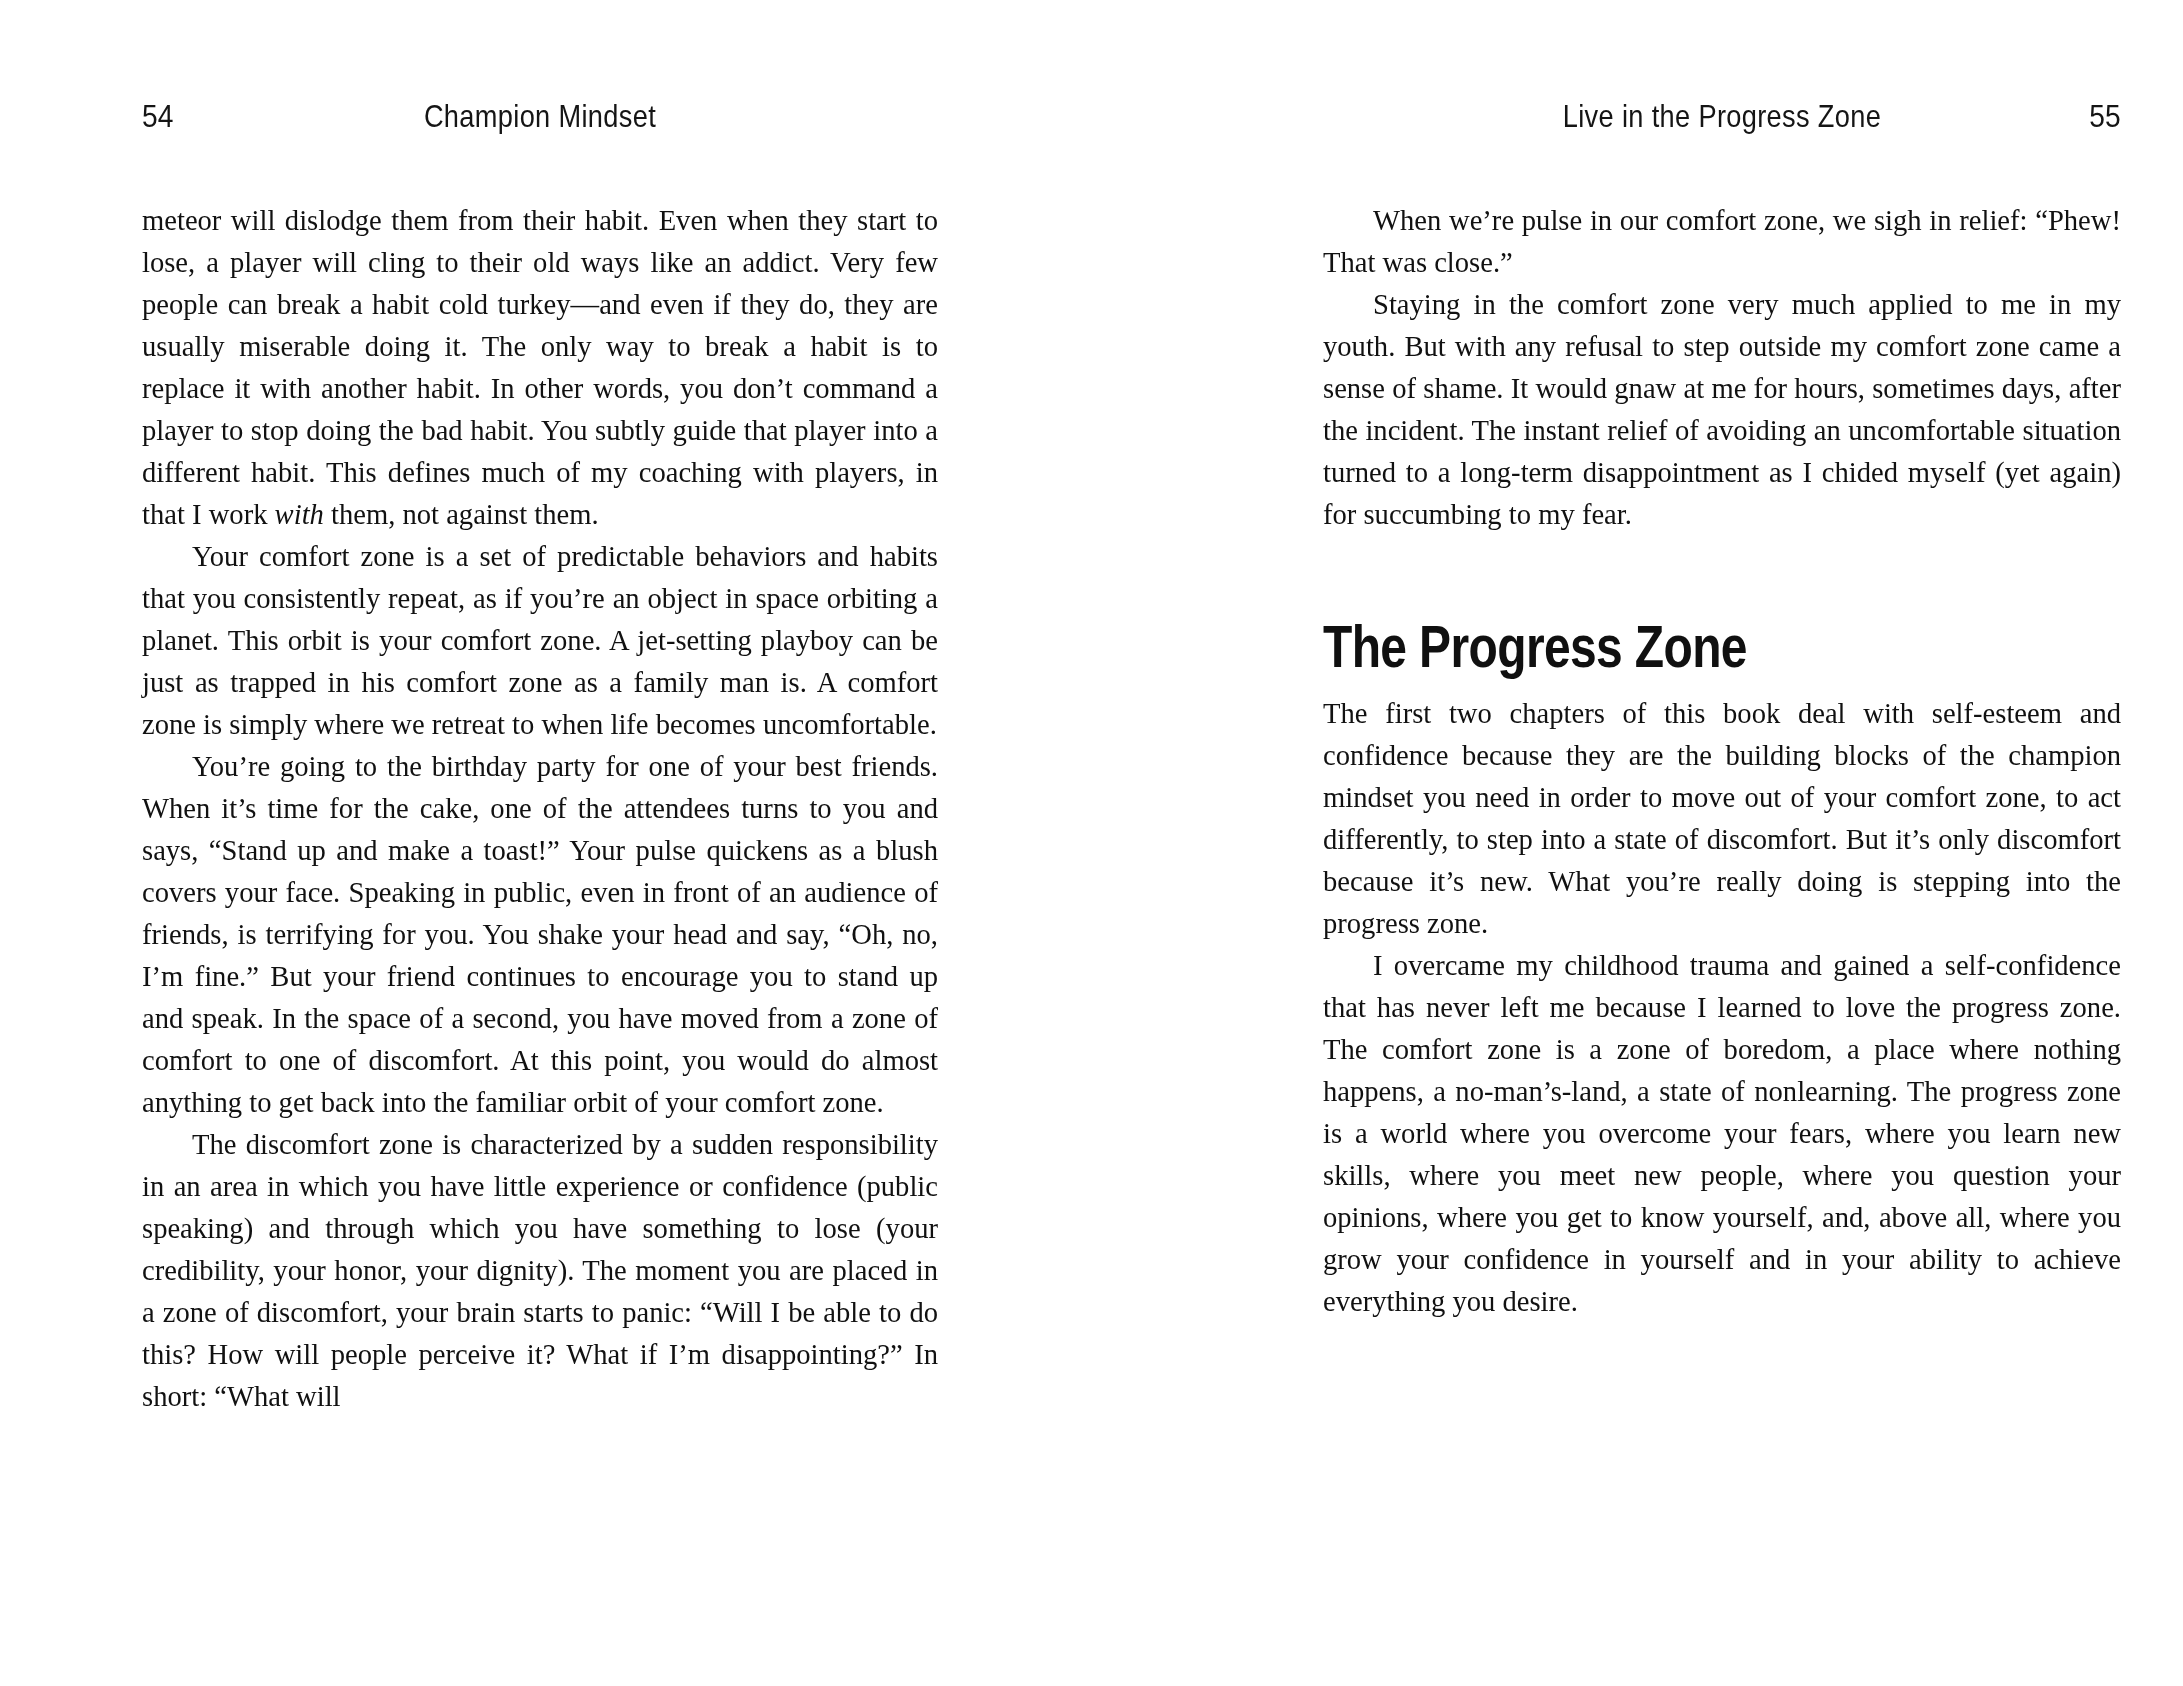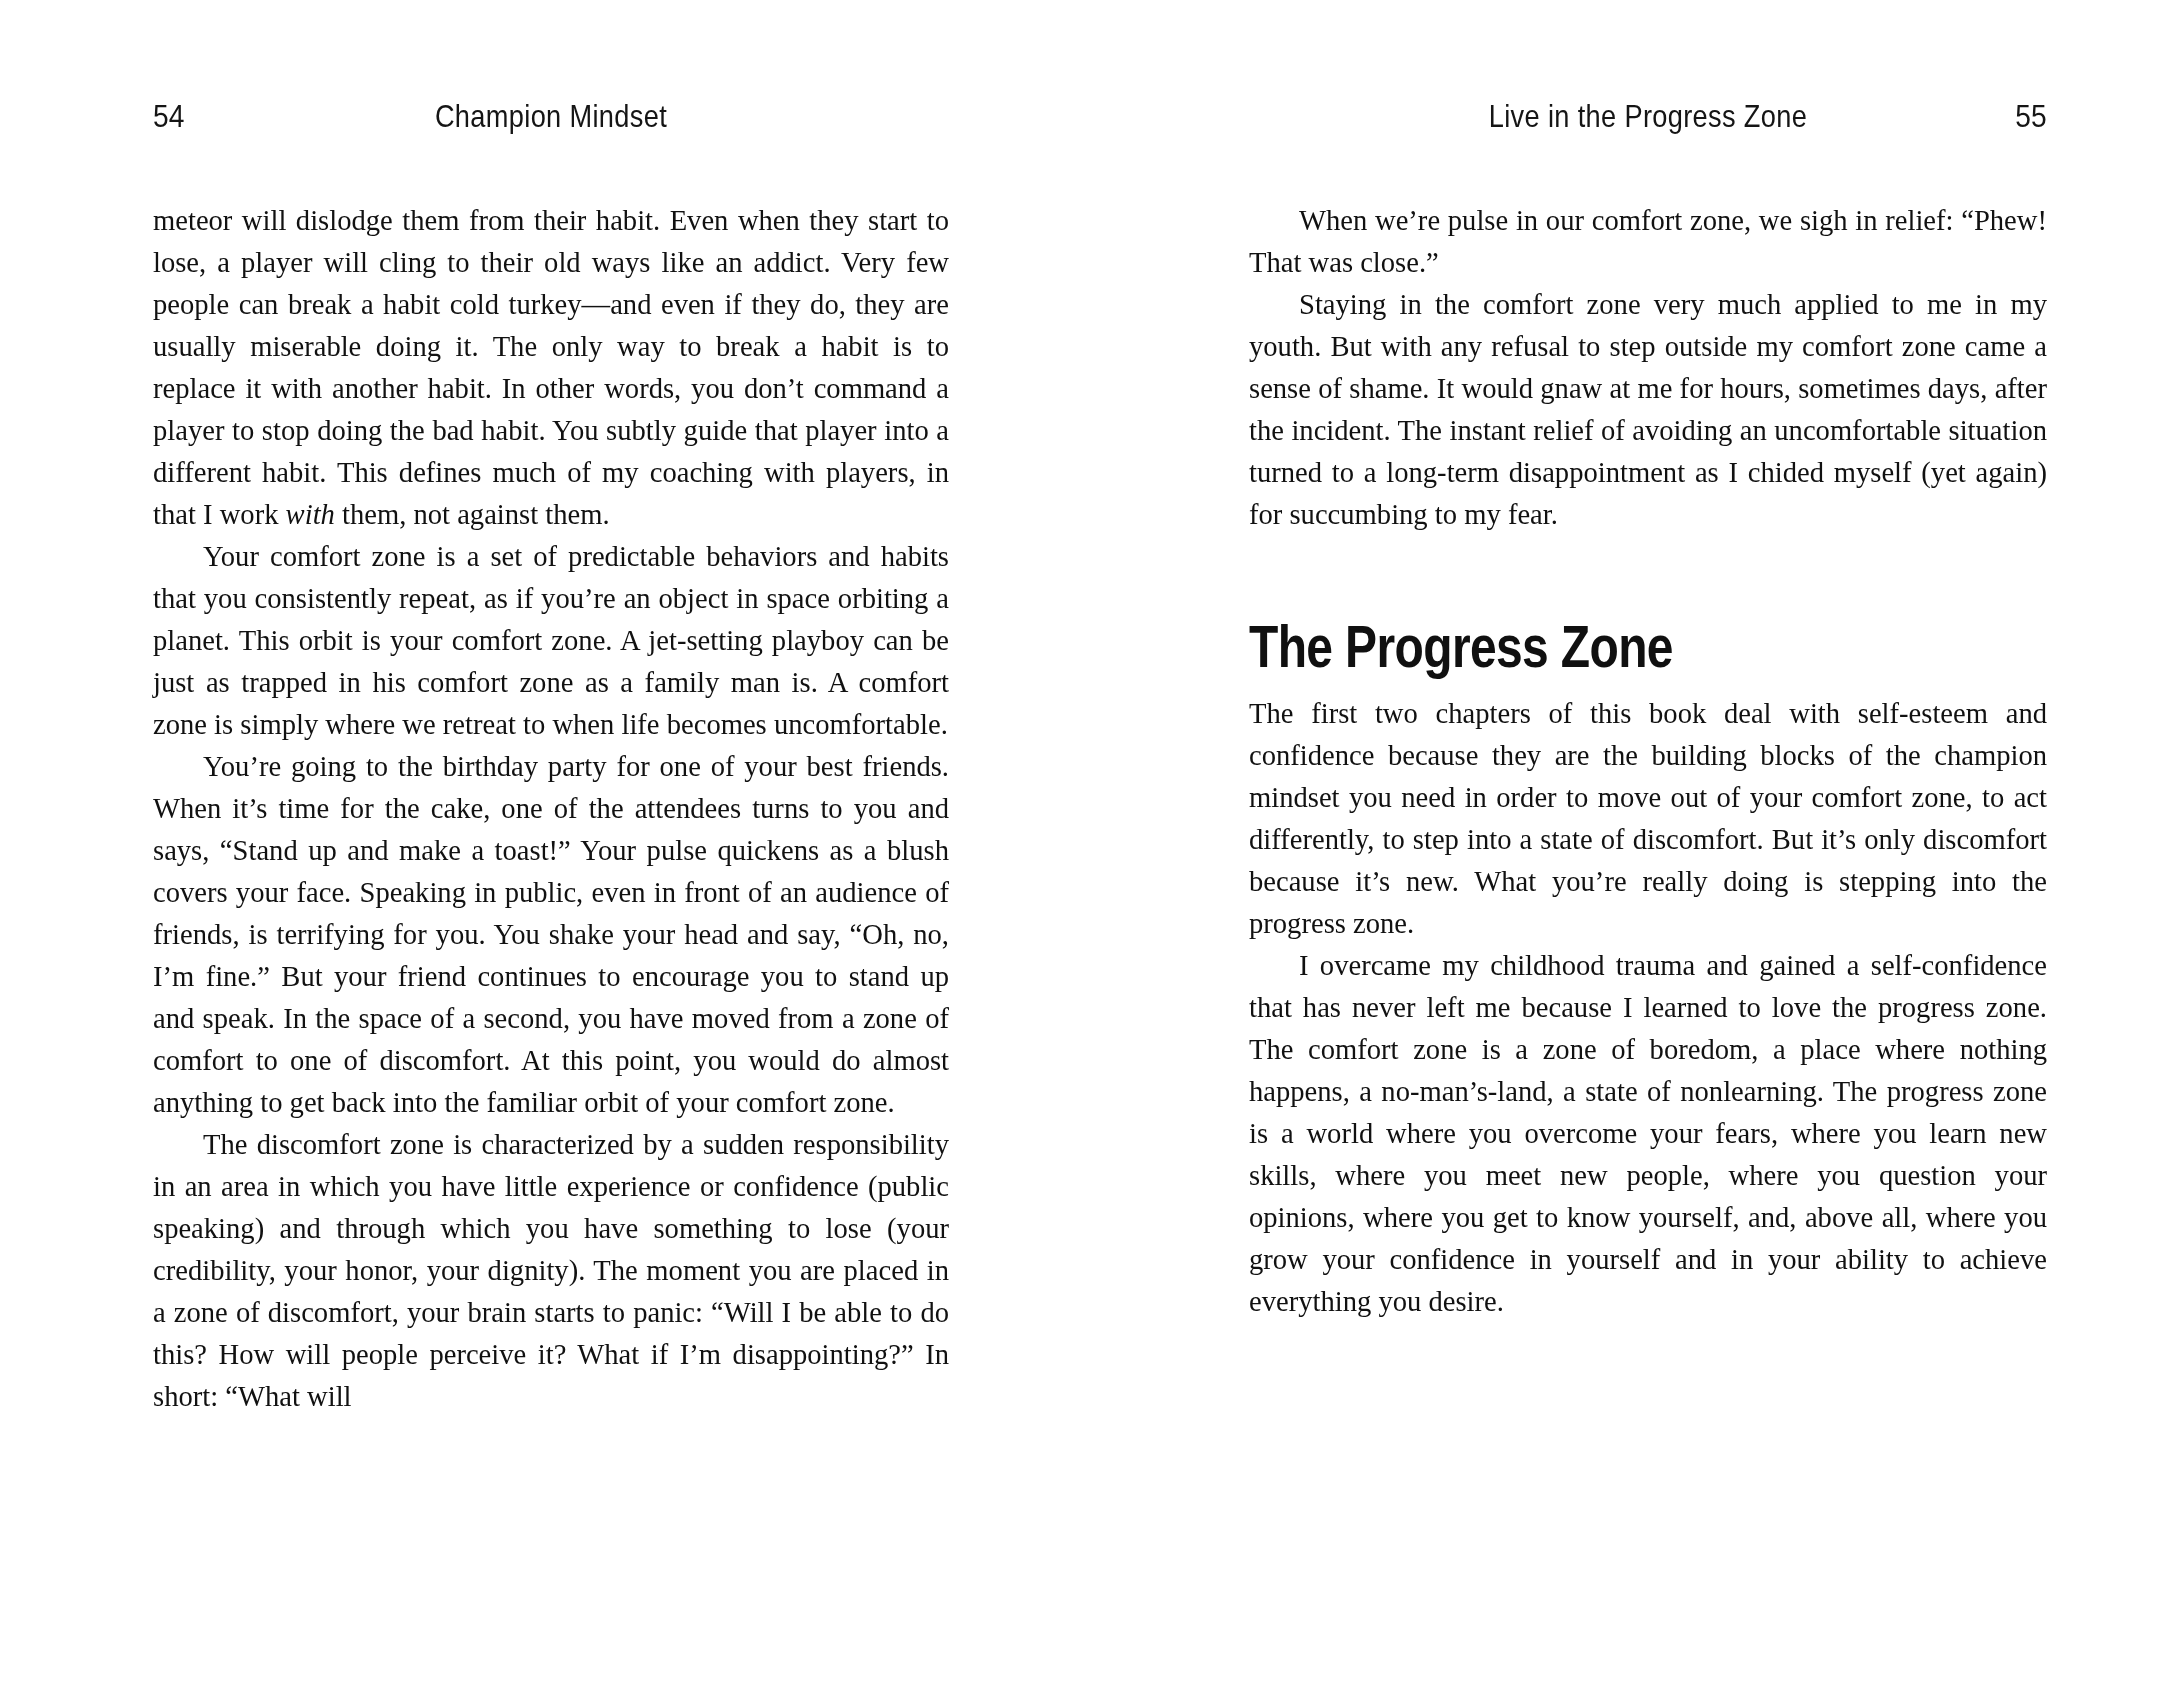--- a/index.html
+++ b/index.html
@@ -6,22 +6,22 @@
   #spread {
     position: relative;
     width: 2183px;
     height: 1687px;
     background: #ffffff;
     font-family: "Liberation Serif", serif;
     color: #111111;
     overflow: hidden;
   }
   .page { position: absolute; top: 0; height: 1687px; }
-  #left-page  { left: 153px;  width: 796px; }
-  #right-page { left: 1249px; width: 798px; }
+  #left-page  { left: 142px;  width: 796px; }
+  #right-page { left: 1323px; width: 798px; }
 
   .page-header {
     position: absolute;
     top: 99px;
     left: 0; right: 0;
     height: 40px;
     font-family: "Liberation Sans", sans-serif;
     font-size: 32px;
     line-height: 34px;
     color: #151515;

